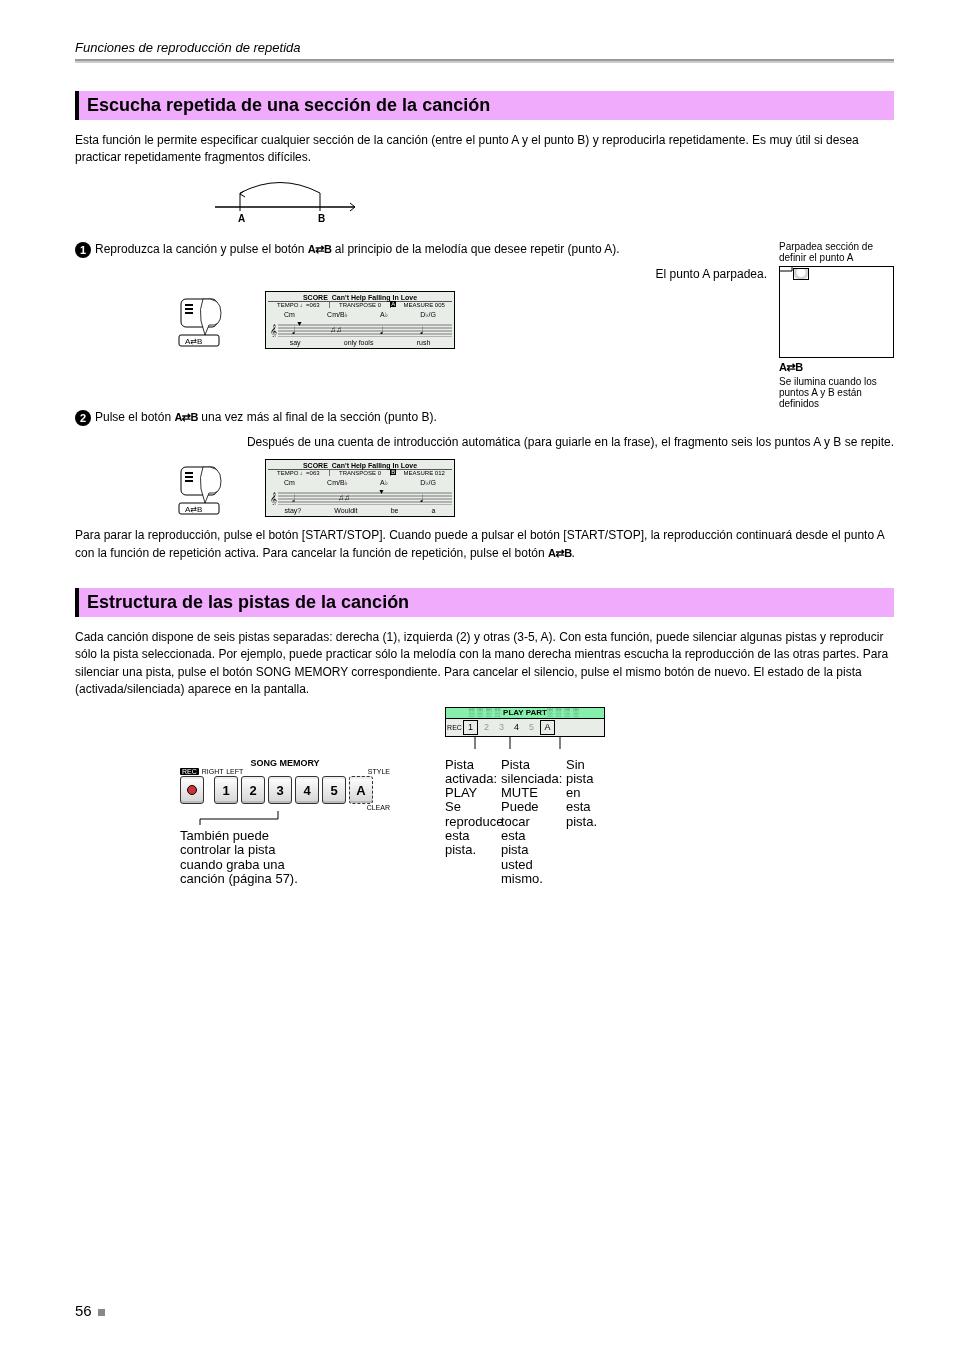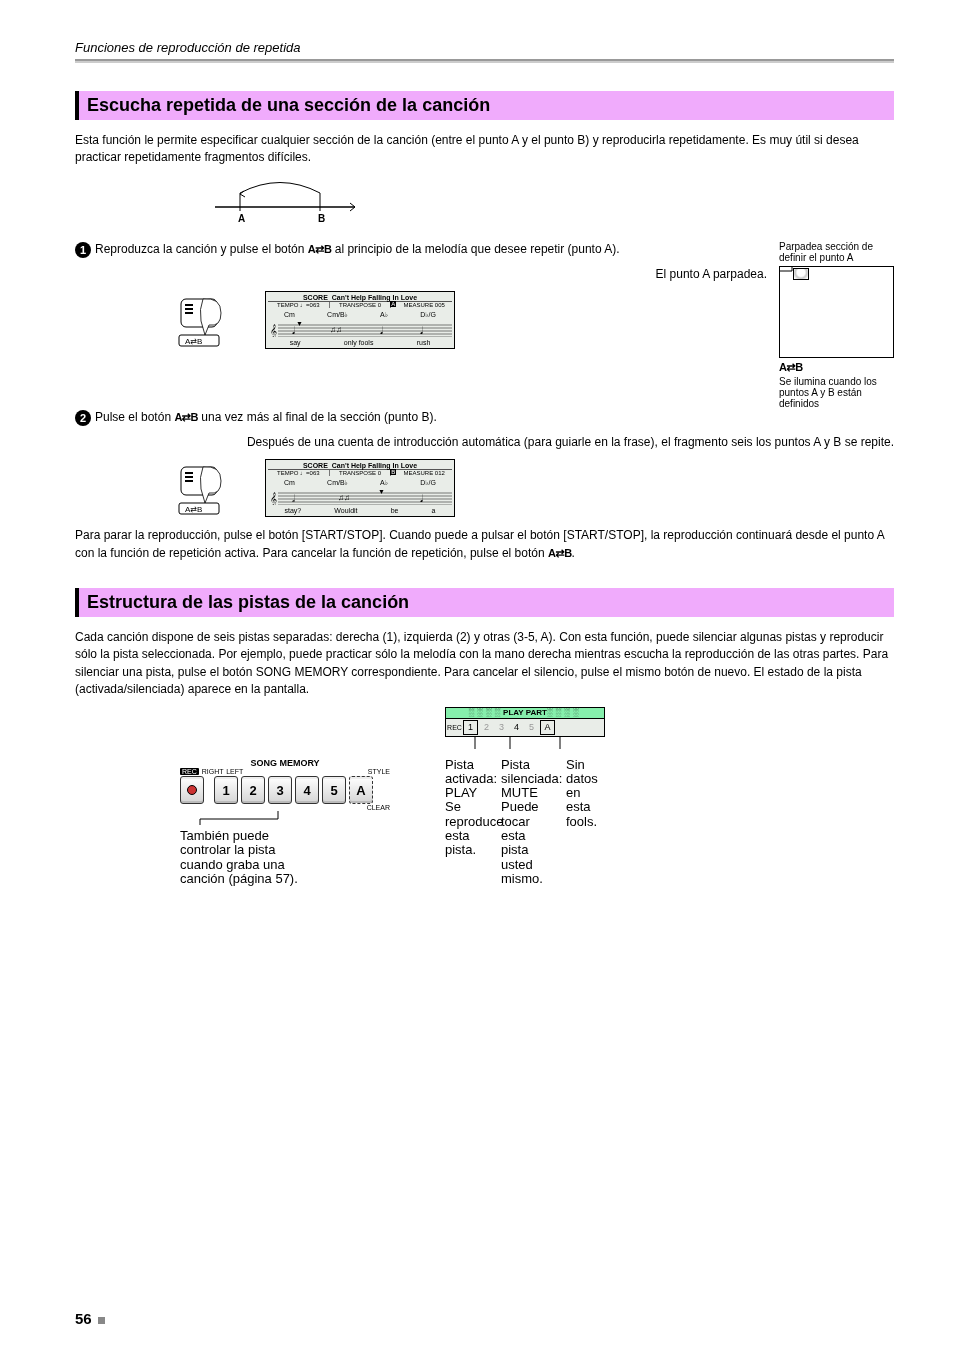--- a/index.html
+++ b/index.html
@@ -172,24 +172,24 @@
     padding:1px 2px;
     background:#e9ede8;
     align-items:center;
   }
   .play-part .slot { width:13px; height:13px; display:flex; align-items:center; justify-content:center; font-size:9px; }
   .play-part .slot.box { border:1px solid #000; }
   .play-part .slot.dim { color:#999; }
   .pp-caps { display:flex; gap:10px; margin-top:3px;}
   .footer {
     position: absolute;
-    bottom: 24px;
+    bottom: 32px;
     left: 75px;
     font-size: 15px;
-    font-weight: bold;
+    font-weight: normal;
   }
   .footer .sq { display:inline-block; width:7px; height:7px; background:#888; margin-left:6px; vertical-align:middle;}
   .step-wrap { display:flex; gap:12px; }
   .step-left { flex:1; }
 </style>
 </head>
 <body>
 
 <div class="page">
   <div class="breadcrumb">Funciones de reproducción de repetida</div>
@@ -401,21 +401,21 @@
         <span class="slot box">A</span>
       </div>
       <svg width="160" height="14">
         <line x1="30" y1="0" x2="30" y2="12" stroke="#000"></line>
         <line x1="65" y1="0" x2="65" y2="12" stroke="#000"></line>
         <line x1="115" y1="0" x2="115" y2="12" stroke="#000"></line>
       </svg>
       <div class="pp-caps">
         <div class="small-caption" style="max-width:46px;">Pista activada: PLAY Se reproduce esta pista.</div>
         <div class="small-caption" style="max-width:55px;">Pista silenciada: MUTE Puede tocar esta pista usted mismo.</div>
-        <div class="small-caption" style="max-width:38px;">Sin datos en esta fools.</div>
+        <div class="small-caption" style="max-width:38px;">Sin pista en esta pista.</div>
       </div>
     </div>
   </div>
 
   <div class="footer">
     <span>56</span><span class="sq"></span>
   </div>
 </div>
 
 </body></html>

